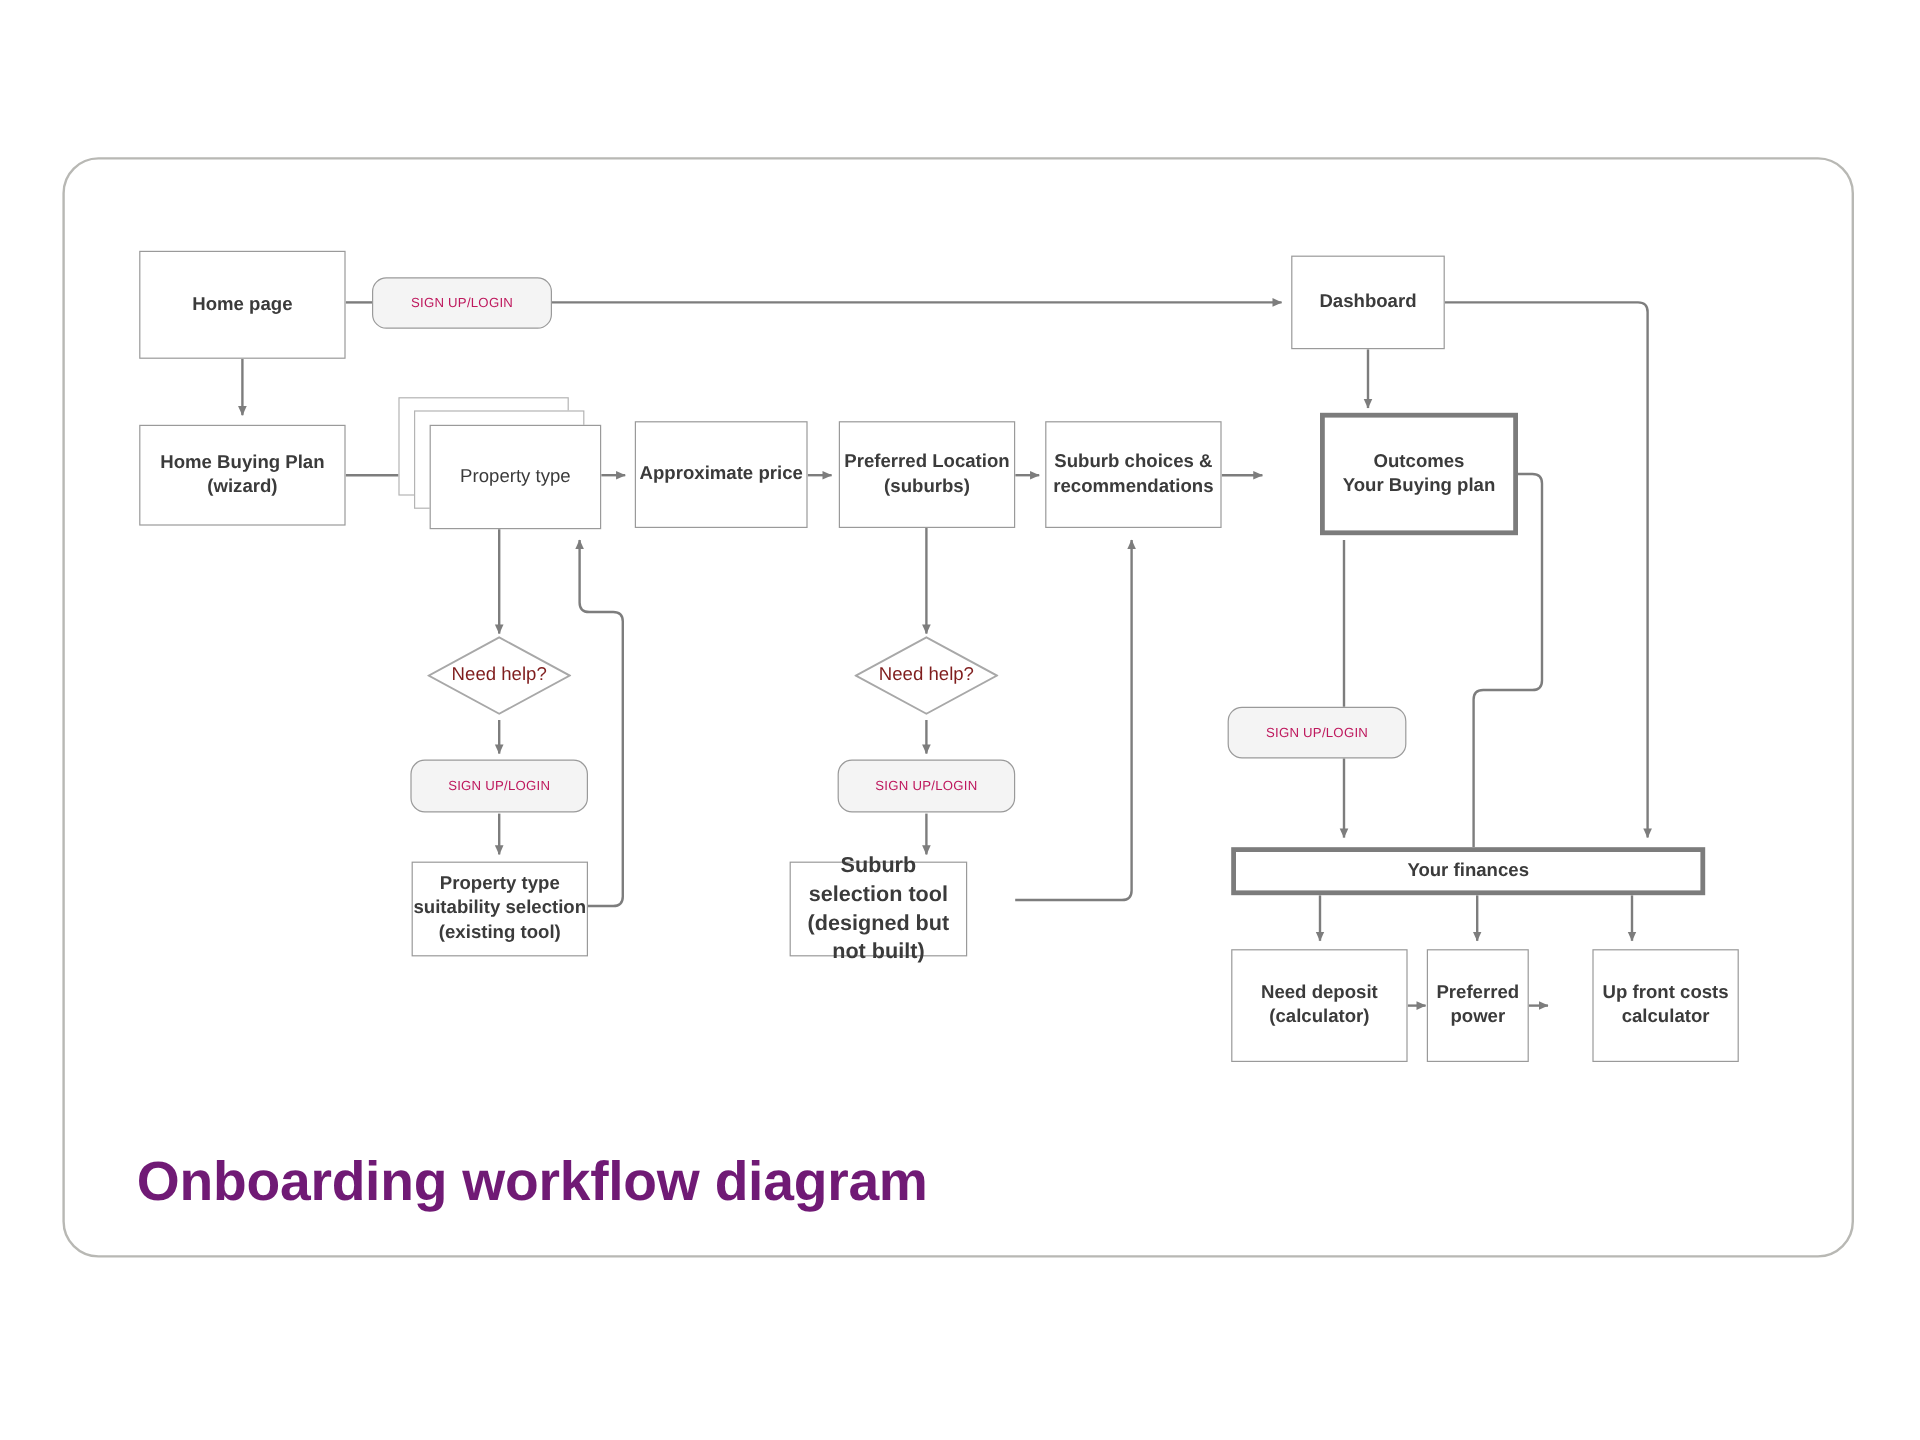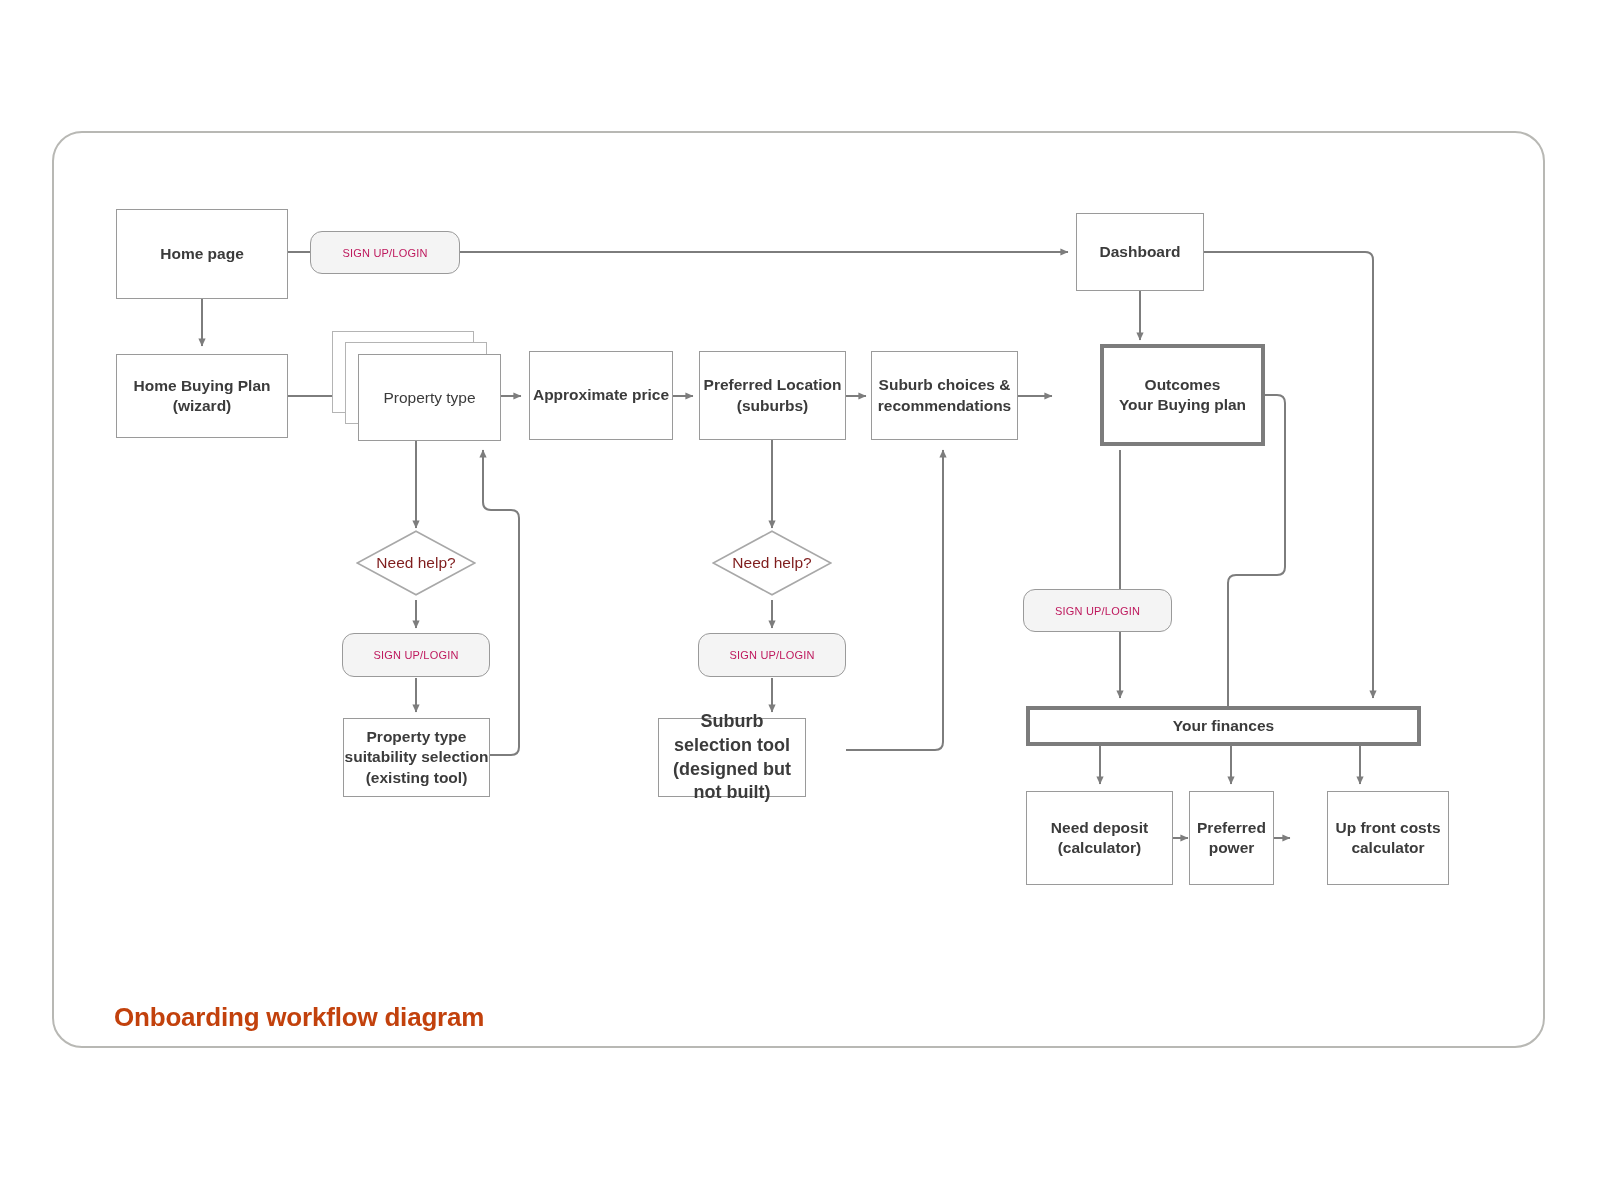--- a/index.html
+++ b/index.html
@@ -30,22 +30,22 @@
     color:#3b3b3b;font-size:15.5px;
   }
   .diamond{position:absolute;}
   .diamond .shape{position:absolute;left:0;top:0;width:100%;height:100%;}
   .diamond .dlabel{
     position:absolute;left:0;top:0;width:100%;height:100%;
     display:flex;align-items:center;justify-content:center;
     color:#7f1d1d;font-size:15.5px;text-align:right;
   }
   .title{
-    position:absolute;left:114px;top:1002px;color:#c2410c;
-    font-size:26px;font-weight:600;letter-spacing:-.2px;white-space:nowrap;
+    position:absolute;left:114px;top:957px;color:#701a75;
+    font-size:46px;font-weight:600;letter-spacing:-.2px;white-space:nowrap;
   }
   .ml{white-space:pre-line;}
 </style>
 </head>
 <body>
 
 <div id="stage">
 
   <div class="frame"></div>
 

